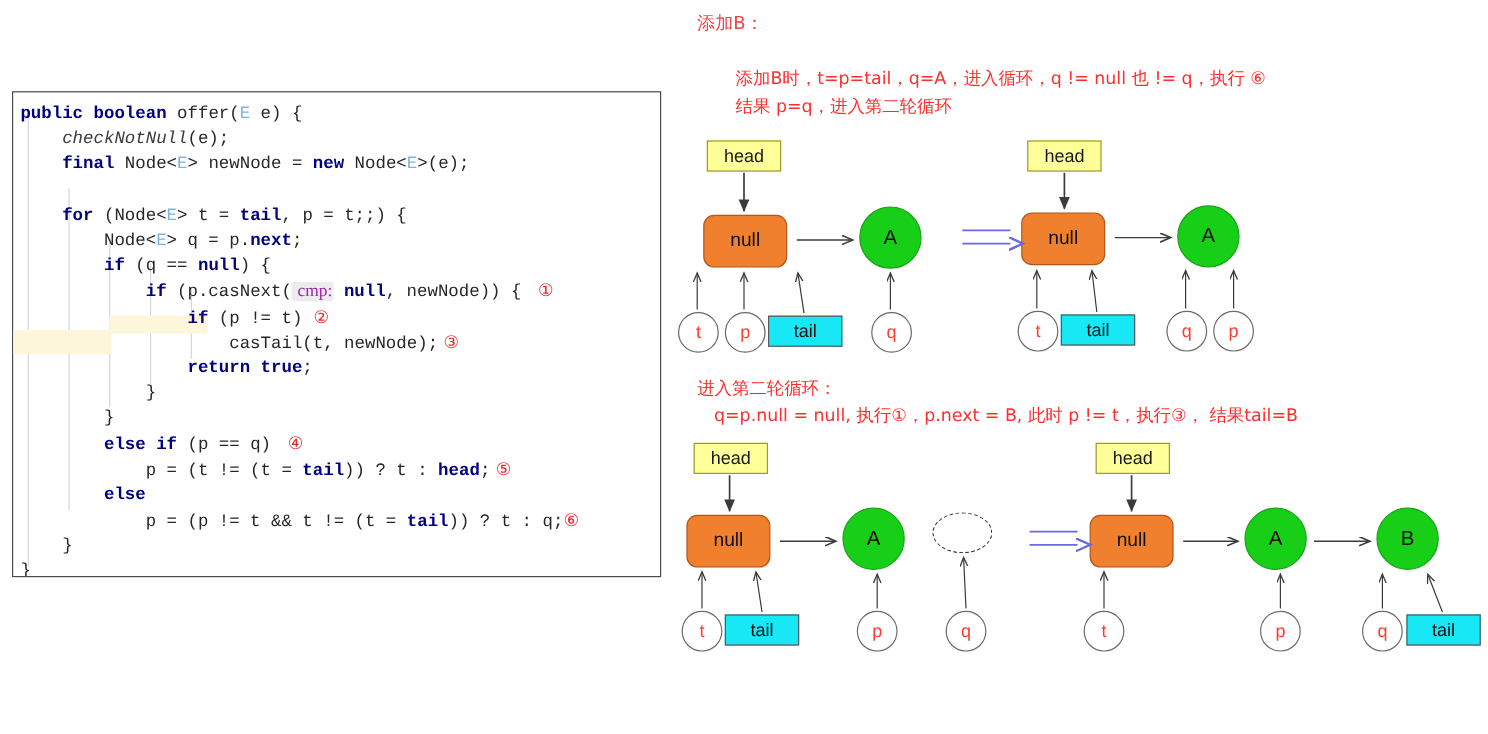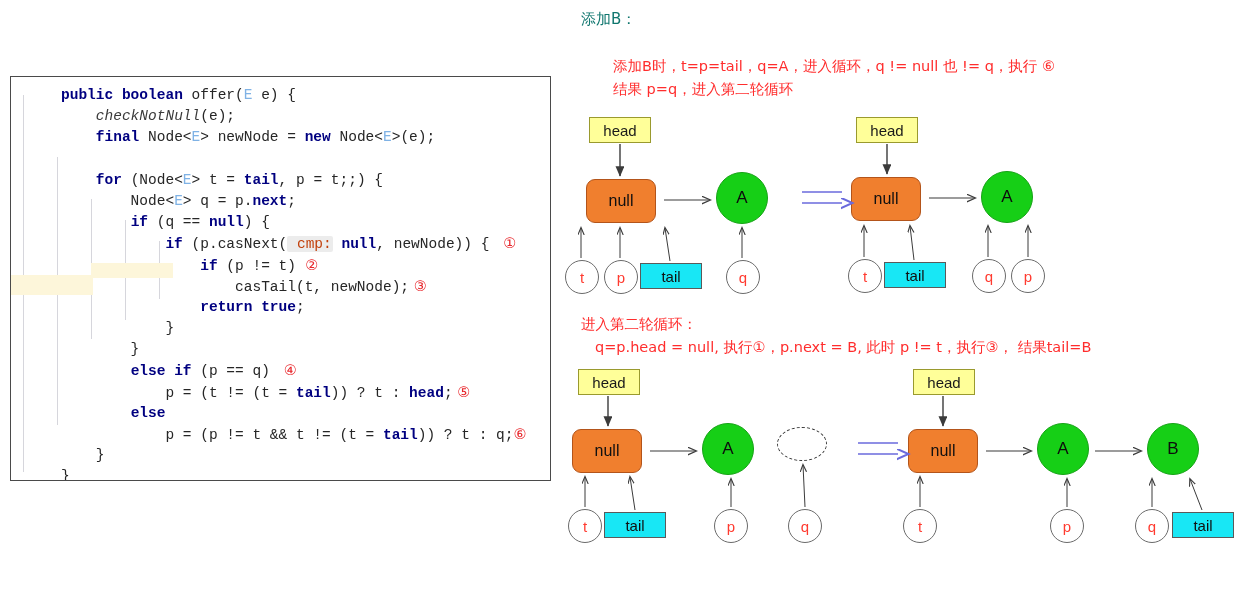--- a/index.html
+++ b/index.html
@@ -21,38 +21,38 @@
     overflow:hidden;
   }
   #code-lines{
     position:absolute;left:6px;top:8px;
     font-family:"Liberation Mono","DejaVu Sans Mono",monospace;
     font-size:14.5px;
     line-height:21.2px;
     white-space:pre;
     color:#262626;
   }
-  .ln{position:relative;height:21.2px;margin-left:44px;}
+  .ln{position:relative;height:21.2px;}
   .kw{color:#000080;font-weight:bold;}
   .typ{color:#7fb2e5;}
   .ital{color:#3a3a3a;font-style:italic;}
   .pln{color:#262626;}
-  .hint{color:#c2410c;background:#ececec;border-radius:2px;padding:0 1px;}
+  .hint{color:#a21caf;background:#ececec;border-radius:2px;padding:0 1px;font-family:Liberation Serif, serif;}
   .mark{
     display:inline-block;color:#e8262b;font-size:14.5px;
     font-family:"DejaVu Sans",sans-serif;
   }
   
   .guide{position:absolute;top:0;bottom:0;width:1px;background:#d6d6dc;}
   
   .hl{position:absolute;background:#fdf6da;}
 
   
   .zh{font-family:"DejaVu Sans","Liberation Sans",sans-serif;}
-  #title-addb{left:581px;top:10px;font-size:15px;color:#0f766e;}
+  #title-addb{left:581px;top:10px;font-size:15px;color:#ef4444;}
   .red-note{color:#ff2d2d;font-size:14.5px;line-height:23px;white-space:nowrap;}
   #note1{left:581px;top:55px;margin-left:32px;}
   #note2{left:581px;top:313px;}
   #note2 .indent{display:block;padding-left:14px;}
 
   
   .headbox{
     width:62px;height:26px;background:#ffff99;border:1px solid #9a9a2e;
     display:flex;align-items:center;justify-content:center;
     font-size:15px;color:#1a1a1a;box-sizing:border-box;
@@ -103,21 +103,21 @@
 
 <div class="abs zh" id="title-addb">添加B：</div>
 
 <div class="abs zh red-note" id="note1">
   <div>添加B时，t=p=tail，q=A，进入循环，q != null 也 != q，执行 ⑥</div>
   <div>结果 p=q，进入第二轮循环</div>
 </div>
 
 <div class="abs zh red-note" id="note2">
   <div>进入第二轮循环：</div>
-  <div class="indent">q=p.head = null,  执行①，p.next = B, 此时 p != t，执行③， 结果tail=B</div>
+  <div class="indent">q=p.null = null,  执行①，p.next = B, 此时 p != t，执行③， 结果tail=B</div>
 </div>
 
 <div class="abs headbox" style="left:589px;top:117px;">head</div>
 <div class="abs nullbox" style="left:586px;top:179px;">null</div>
 <div class="abs node" style="left:716px;top:172px;">A</div>
 <div class="abs ptr" style="left:565px;top:260px;">t</div>
 <div class="abs ptr" style="left:604px;top:260px;">p</div>
 <div class="abs tailbox" style="left:640px;top:263px;">tail</div>
 <div class="abs ptr" style="left:726px;top:260px;">q</div>
 

